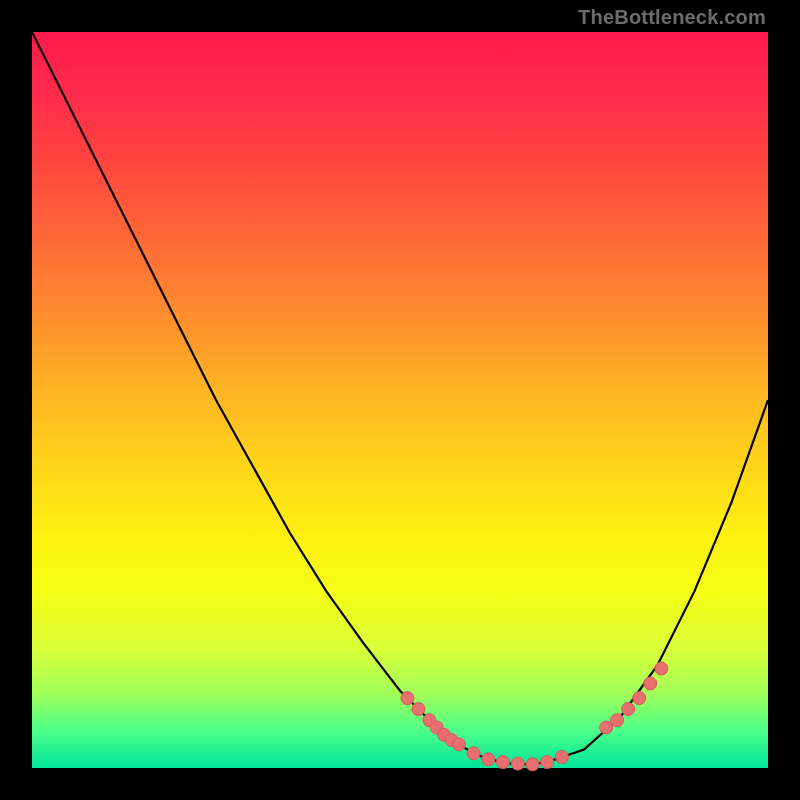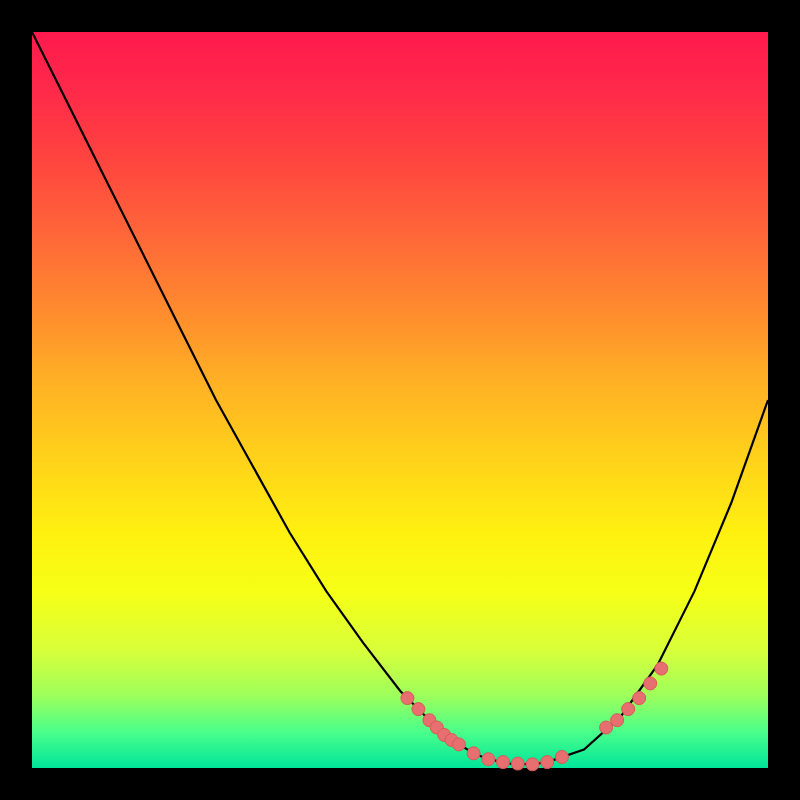--- a/index.html
+++ b/index.html
@@ -83,13 +83,14 @@
           <circle cx="529.9" cy="725.0" r="6.5" fill="#e86f6f" stroke="#d95858" stroke-width="1"></circle>
           <circle cx="574.1" cy="695.5" r="6.5" fill="#e86f6f" stroke="#d95858" stroke-width="1"></circle>
           <circle cx="585.1" cy="688.2" r="6.5" fill="#e86f6f" stroke="#d95858" stroke-width="1"></circle>
           <circle cx="596.2" cy="677.1" r="6.5" fill="#e86f6f" stroke="#d95858" stroke-width="1"></circle>
           <circle cx="607.2" cy="666.1" r="6.5" fill="#e86f6f" stroke="#d95858" stroke-width="1"></circle>
           <circle cx="618.2" cy="651.4" r="6.5" fill="#e86f6f" stroke="#d95858" stroke-width="1"></circle>
           <circle cx="629.3" cy="636.6" r="6.5" fill="#e86f6f" stroke="#d95858" stroke-width="1"></circle>
         </g>
     </svg>
   </div>
+  <div class="watermark">TheBottleneck.com</div>
 </div>
 
 </body></html>

